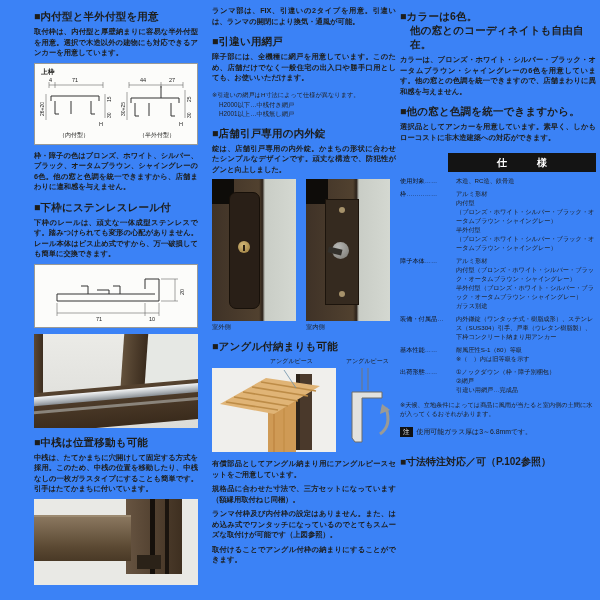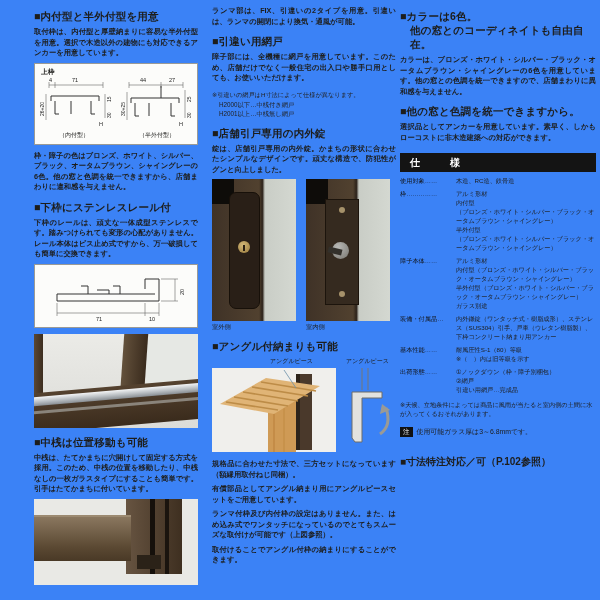--- a/index.html
+++ b/index.html
@@ -58,22 +58,22 @@
   .lock-captions span:first-child { width:94px; }
 
   .angle-wrap { position:relative; height:98px; margin:2px 0 4px; }
   .angle-lbl { position:absolute; top:0; font-size:6px; }
   .angle-lbl.l1 { left:58px; }
   .angle-lbl.l2 { left:134px; }
   .angle-photo { position:absolute; left:0; top:11px; }
   .angle-diagram { position:absolute; left:134px; top:11px; }
 
   .spec { margin-top:10px; }
-  .spec-header { background:#141414; color:#fff; font-size:10px; font-weight:bold;
-                 letter-spacing:10px; text-indent:10px; padding:3px 0 2px; }
+  .spec-header { background:#141414; color:#fff; text-align:center; font-size:10px; font-weight:bold;
+                 letter-spacing:10px; text-indent:10px; padding:3px 0 2px;margin-left:48px; }
   .spec-row { display:flex; font-size:6.2px; line-height:9px; margin-top:4px; }
   .spec-label { flex:0 0 56px; color:#111; }
   .spec-value { flex:1; white-space:pre-line; }
   .spec-foot { font-size:6.2px; line-height:9px; margin-top:6px; }
   .glass-note { display:flex; gap:4px; margin-top:9px; font-size:6.9px; align-items:center; }
   .badge { background:#111; color:#fff; font-size:6.5px; padding:1px 3px; line-height:8px; }
   .custom-h { font-size:10px; font-weight:bold; margin-top:18px; }
   .heading-2line .l2 { padding-left:10px; }
 </style>
 </head>
@@ -225,22 +225,22 @@
       </svg>
       <svg class="angle-diagram" width="52" height="86">
         <line x1="16" y1="0" x2="16" y2="22" stroke="#777" stroke-width="1"></line>
         <line x1="22" y1="0" x2="22" y2="22" stroke="#777" stroke-width="1"></line>
         <path d="M6,24 h30 v6 h-20 v44 h-7 l-3,-4 z" fill="#e2e2df" stroke="#6d6d6a" stroke-width="1"></path>
         <path d="M34,66 q12,-8 6,-26" fill="none" stroke="#9a9a96" stroke-width="3"></path>
         <polygon points="36,36 44,42 34,46" fill="#9a9a96"></polygon>
       </svg>
     </div>
 
+    <p class="body-p">有償部品としてアングル納まり用にアングルピースセットをご用意しています。</p>
     <p class="body-p">規格品に合わせた寸法で、三方セットになっています（額縁用取付ねじ同梱）。</p>
-    <p class="body-p">有償部品としてアングル納まり用にアングルピースセットをご用意しています。</p>
     <p class="body-p">ランマ付枠及び内付枠の設定はありません。また、はめ込み式でワンタッチになっているのでとてもスムーズな取付けが可能です（上図参照）。</p>
     <p class="body-p">取付けることでアングル付枠の納まりにすることができます。</p>
   </div>
 
   <div class="col col-right">
 
     <div class="sec-h first heading-2line">
       <div>■カラーは6色。</div>
       <div class="l2">他の窓とのコーディネイトも自由自在。</div>
     </div>

